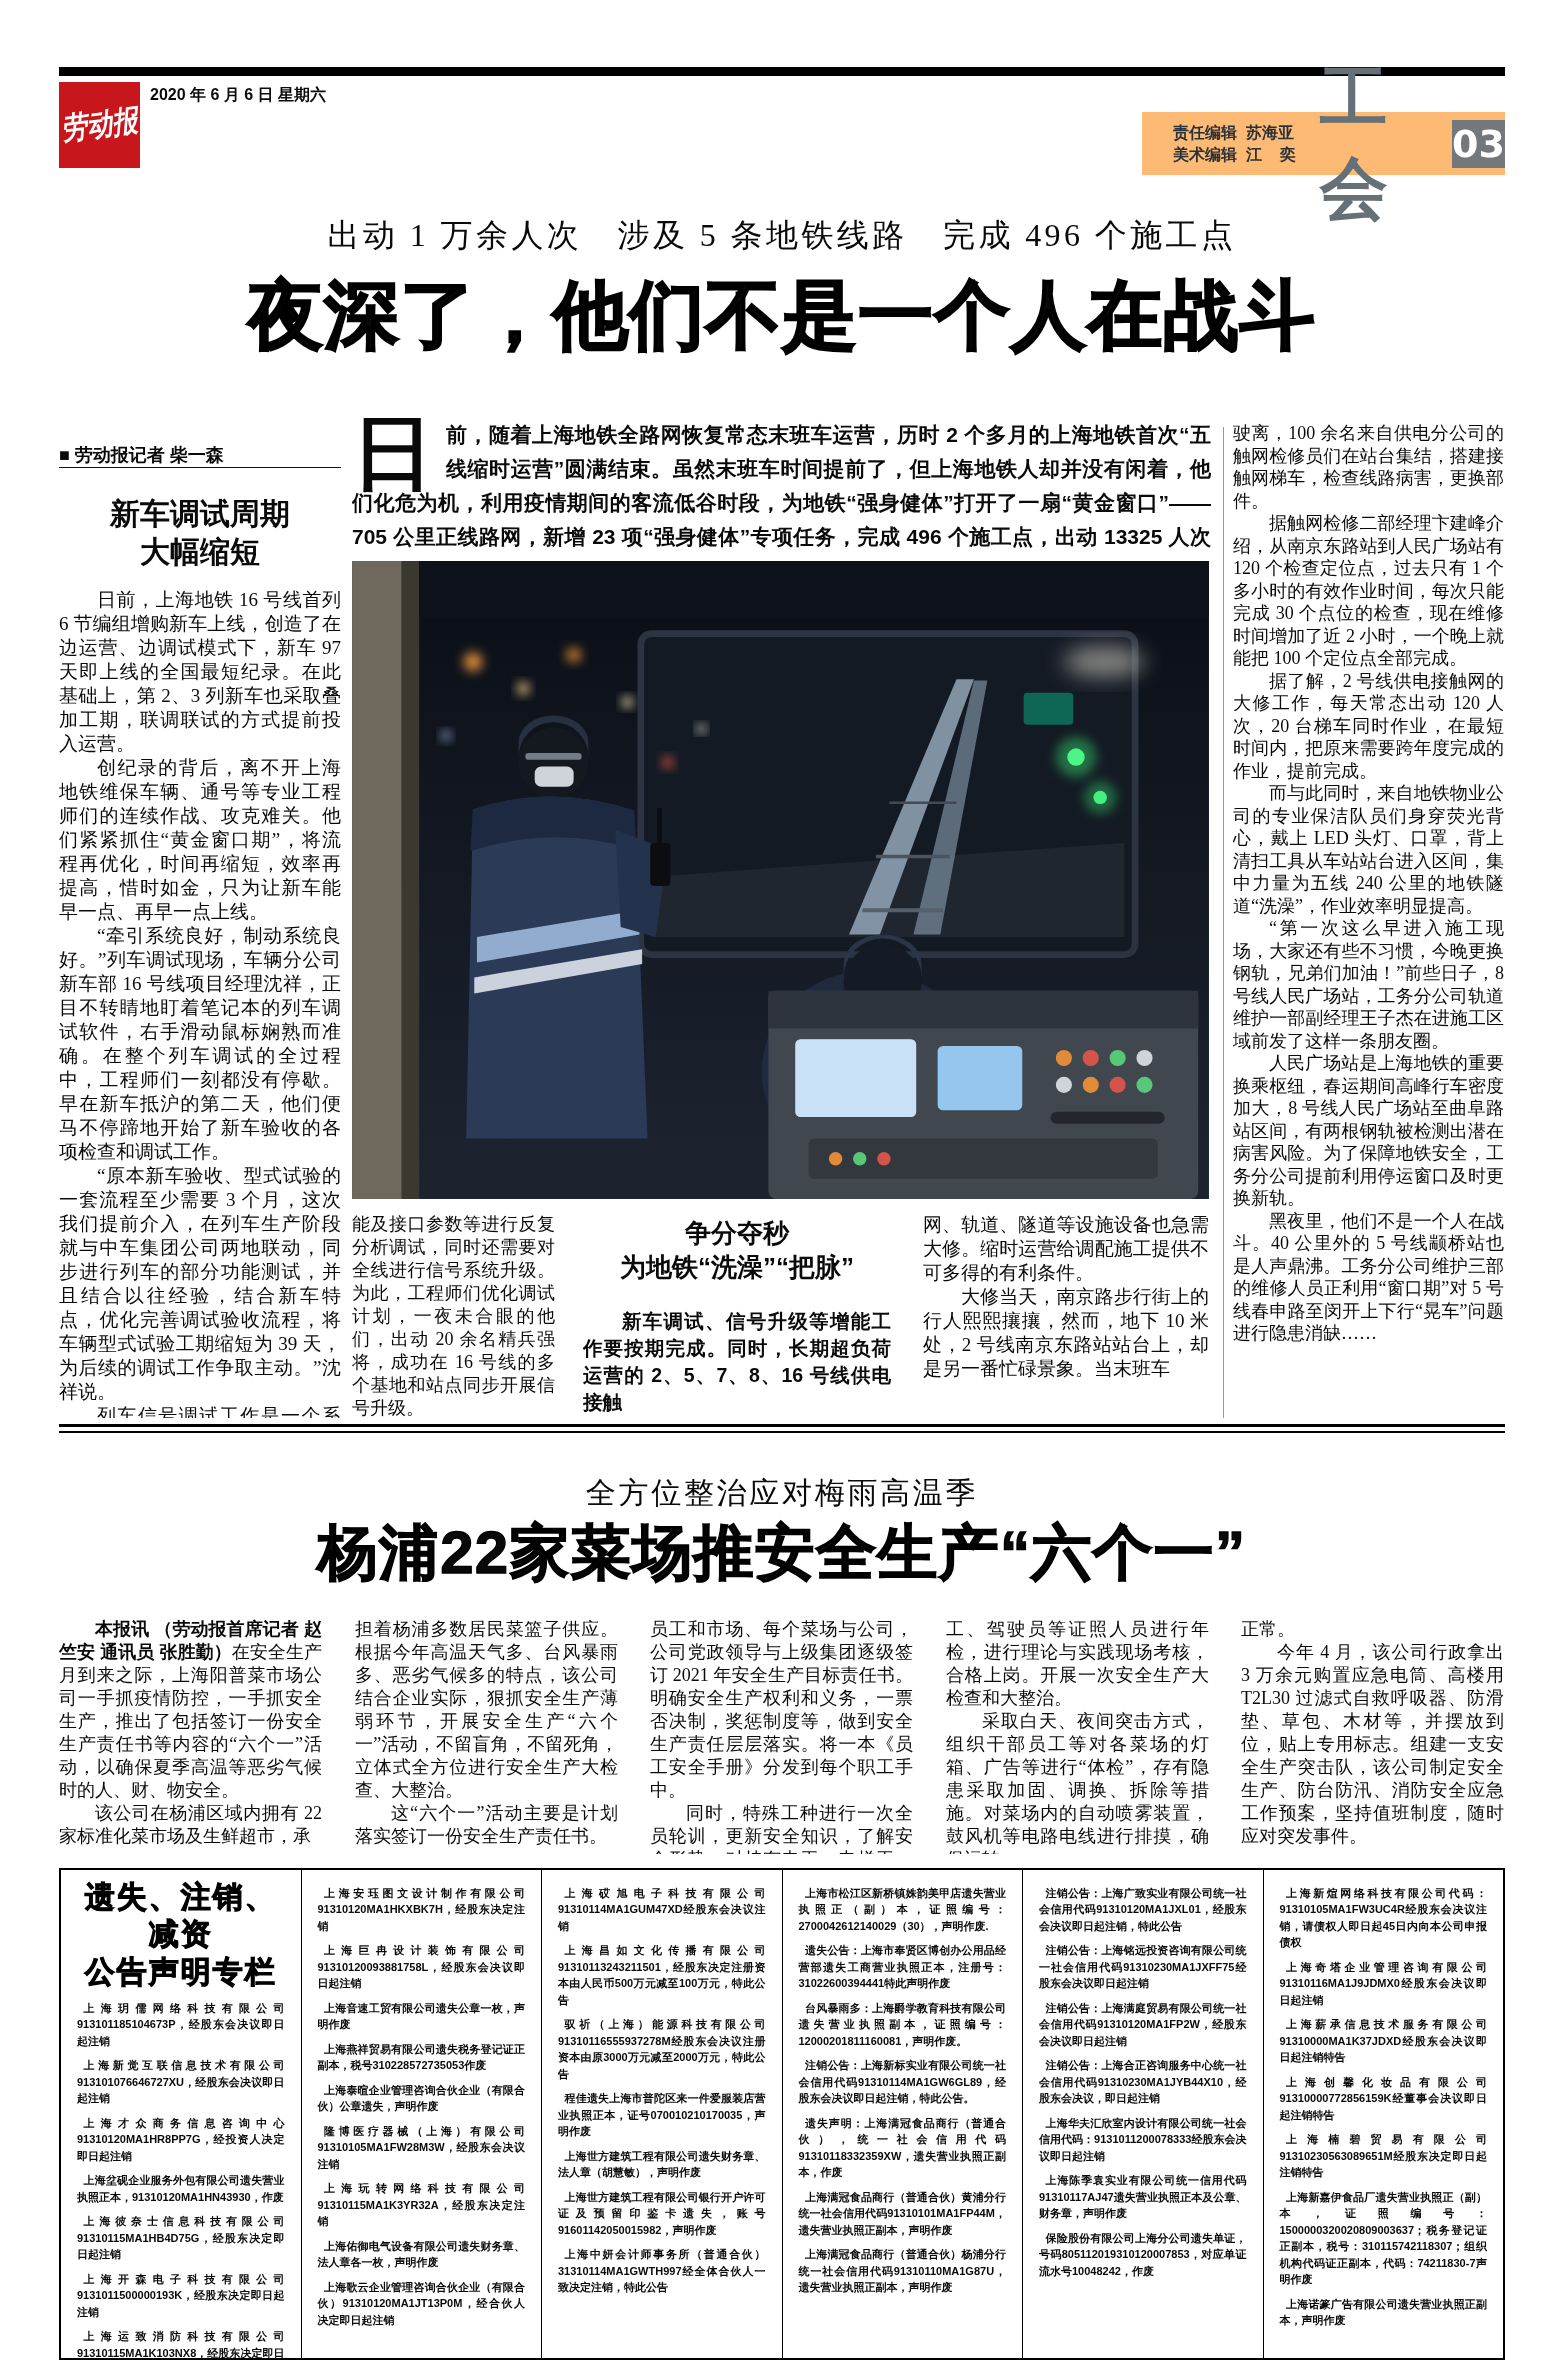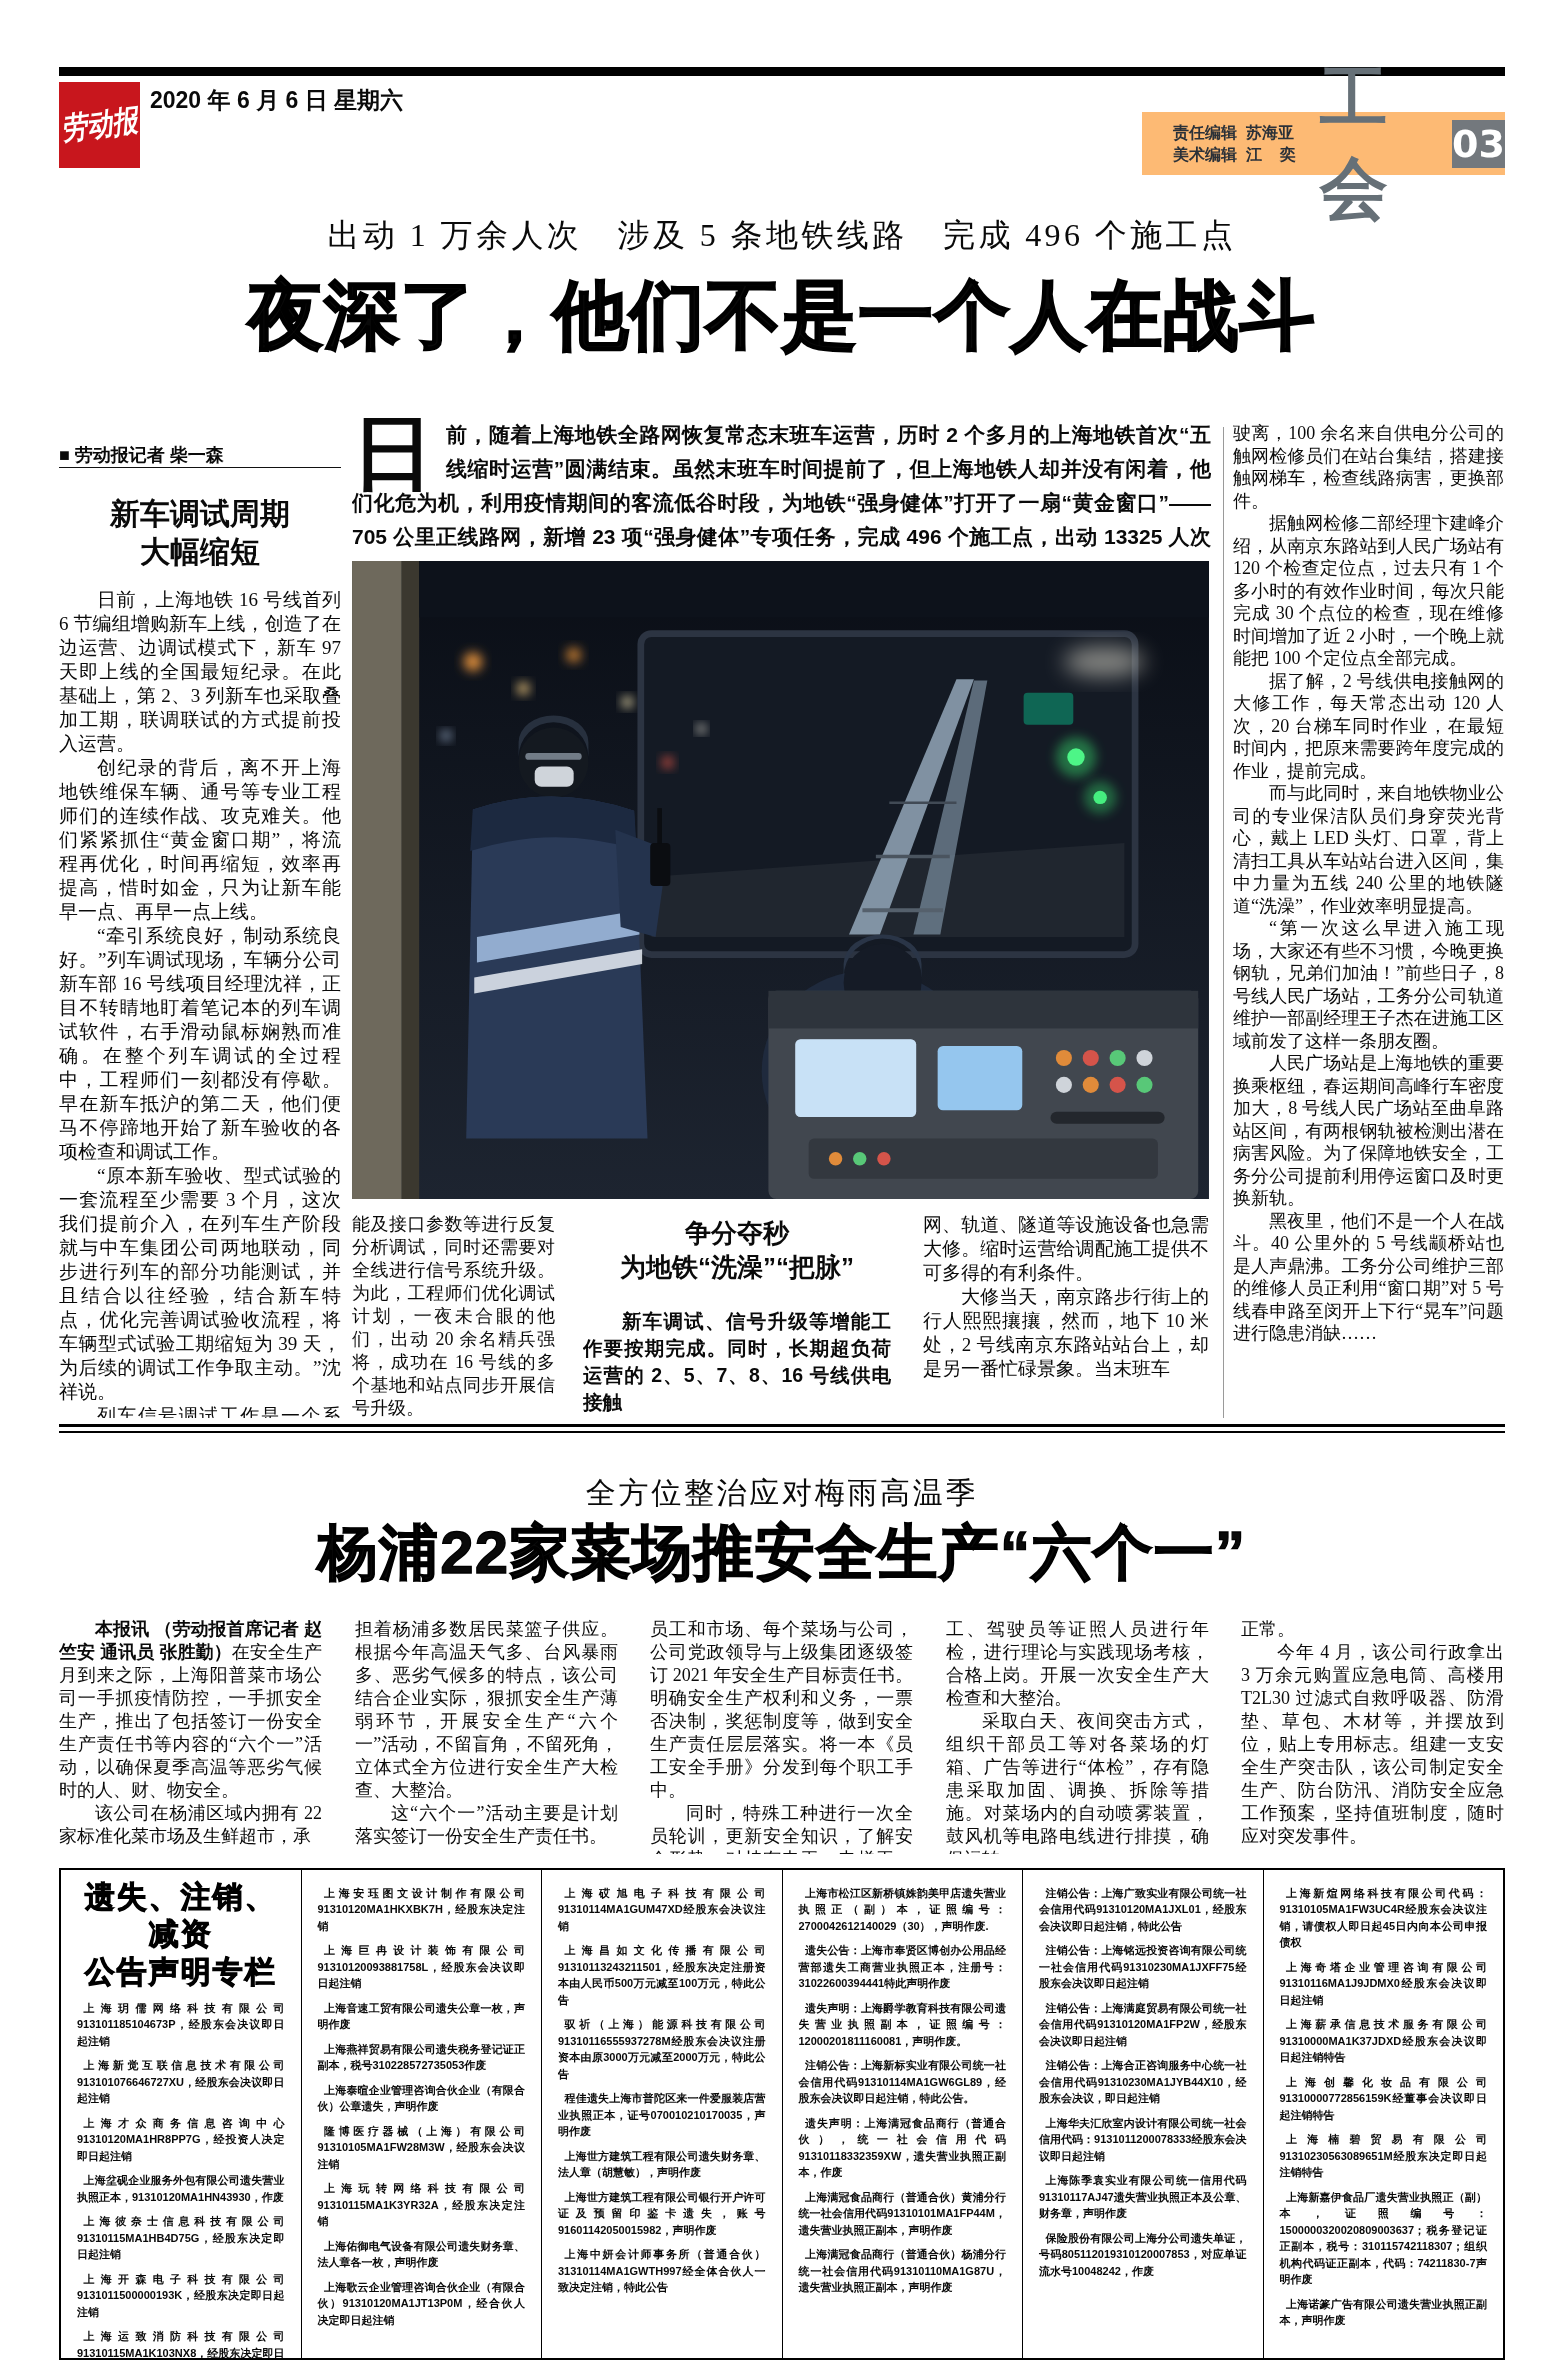--- a/index.html
+++ b/index.html
@@ -7,21 +7,21 @@
        font-family:"Liberation Serif","DejaVu Serif",serif;color:#0a0a0a;}
   .abs{position:absolute;}
 
   
   .topbar{left:59px;top:67px;width:1446px;height:8.7px;background:#000;}
   .logo{left:59px;top:82px;width:81px;height:86px;background:#c8161d;
         display:flex;align-items:center;justify-content:center;overflow:hidden;}
   .logo span{color:#fff;font-family:"DejaVu Serif",serif;font-style:italic;font-weight:bold;
         font-size:31px;transform:rotate(-7deg) scaleX(.82);white-space:nowrap;}
   .date{left:150px;top:85px;font-family:"Liberation Sans","DejaVu Sans",sans-serif;
-        font-weight:bold;font-size:23px;}
+        font-weight:bold;font-size:16px;}
   .bluebox{left:1142px;top:112px;width:363px;height:63px;background:#fdba74;
         display:flex;align-items:center;}
   .editors{margin-left:31px;font-family:"Liberation Sans","DejaVu Sans",sans-serif;
         font-weight:bold;font-size:16px;line-height:21.5px;color:#2b3138;white-space:pre;}
   .section{font-family:"Liberation Sans","DejaVu Sans",sans-serif;font-weight:900;
         font-size:68px;color:#667077;letter-spacing:9.4px;margin-left:24px;}
   .pagebox{width:58px;height:48px;background:#73787d;color:#fff;margin-left:2.7px;
         display:flex;align-items:center;justify-content:center;
         font-family:"DejaVu Sans",sans-serif;font-weight:bold;font-size:38px;}
 
@@ -315,21 +315,21 @@
         <p class="ad">程佳遗失上海市普陀区来一件爱服装店营业执照正本，证号070010210170035，声明作废</p>
         <p class="ad">上海世方建筑工程有限公司遗失财务章、法人章（胡慧敏），声明作废</p>
         <p class="ad">上海世方建筑工程有限公司银行开户许可证及预留印鉴卡遗失，账号91601142050015982，声明作废</p>
         <p class="ad">上海中妍会计师事务所（普通合伙）31310114MA1GWTH997经全体合伙人一致决定注销，特此公告</p>
       </div>
   </div>
   <div class="adcol">
     <div>
         <p class="ad">上海市松江区新桥镇姝韵美甲店遗失营业执照正（副）本，证照编号：2700042612140029（30），声明作废.</p>
         <p class="ad">遗失公告：上海市奉贤区博创办公用品经营部遗失工商营业执照正本，注册号：31022600394441特此声明作废</p>
-        <p class="ad">遗失声明：上海爵学教育科技有限公司遗失营业执照副本，证照编号：12000201811160081，声明作废。</p>
+        <p class="ad">台风暴雨多：上海爵学教育科技有限公司遗失营业执照副本，证照编号：12000201811160081，声明作废。</p>
         <p class="ad">注销公告：上海新标实业有限公司统一社会信用代码91310114MA1GW6GL89，经股东会决议即日起注销，特此公告。</p>
         <p class="ad">遗失声明：上海满冠食品商行（普通合伙），统一社会信用代码91310118332359XW，遗失营业执照正副本，作废</p>
         <p class="ad">上海满冠食品商行（普通合伙）黄浦分行统一社会信用代码91310101MA1FP44M，遗失营业执照正副本，声明作废</p>
         <p class="ad">上海满冠食品商行（普通合伙）杨浦分行统一社会信用代码91310110MA1G87U，遗失营业执照正副本，声明作废</p>
       </div>
   </div>
   <div class="adcol">
     <div>
         <p class="ad">注销公告：上海广致实业有限公司统一社会信用代码91310120MA1JXL01，经股东会决议即日起注销，特此公告</p>
         <p class="ad">注销公告：上海铭远投资咨询有限公司统一社会信用代码91310230MA1JXFF75经股东会决议即日起注销</p>

